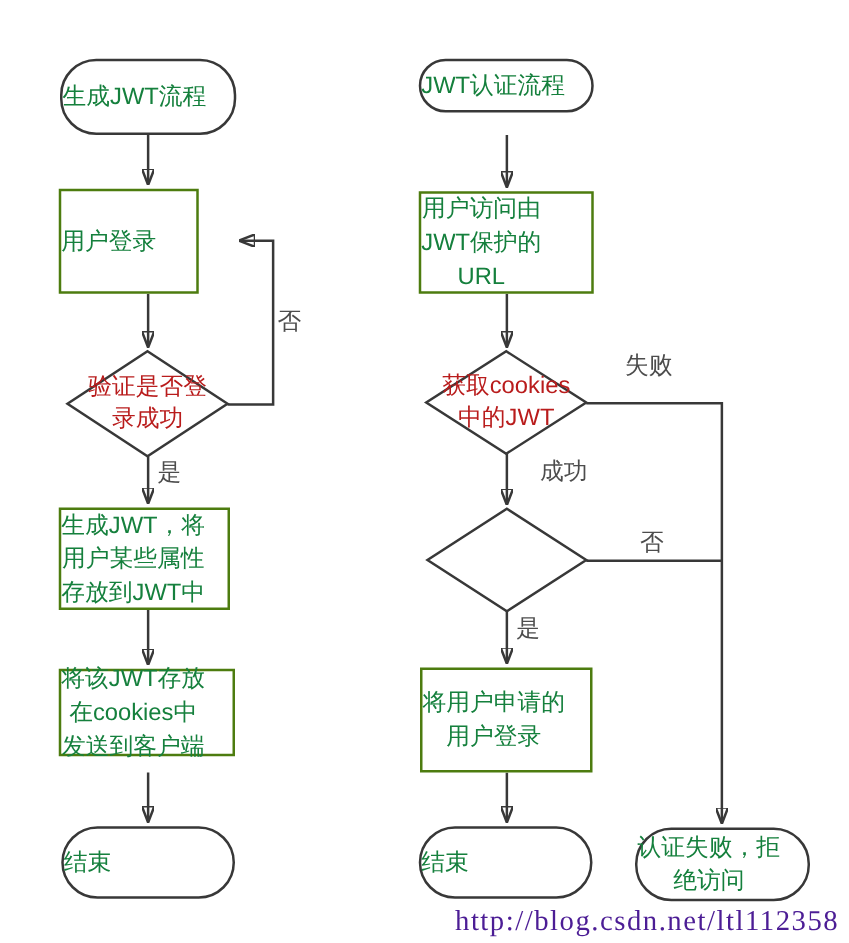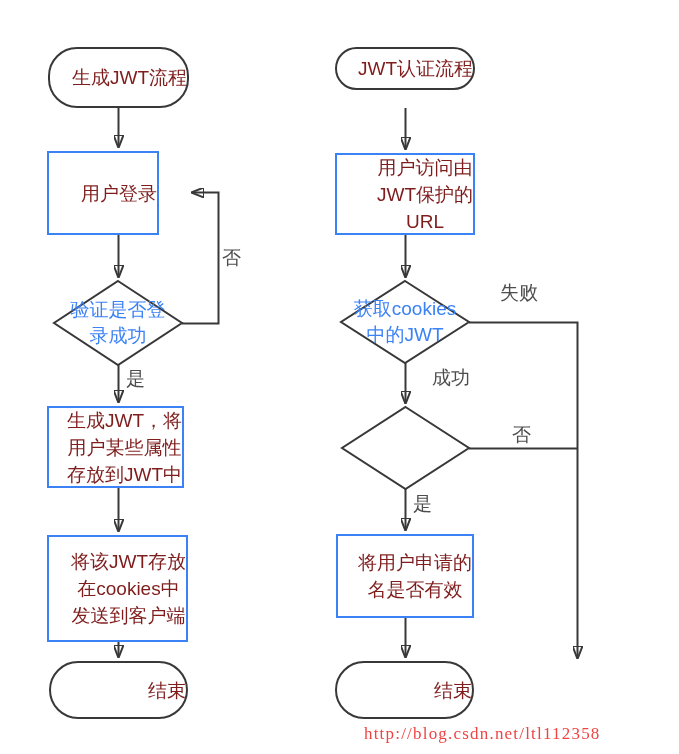--- a/index.html
+++ b/index.html
@@ -12,39 +12,39 @@
   }
   #connectors{
     position:absolute;left:0;top:0;width:679px;height:754px;
   }
   #connectors path{
     fill:none;stroke:#383838;stroke-width:2;
   }
   .node{
     position:absolute;
     box-sizing:border-box;
-    display:flex;align-items:center;justify-content:flex-end;
+    display:flex;align-items:center;justify-content:flex-start;
     text-align:center;
-    color:#7f1d1d;
+    color:#15803d;
     font-size:19px;
     line-height:27px;
     background:#ffffff;
   }
   .process{
-    border:2px solid #3b82f6;
+    border:2px solid #4d7c0f;
   }
   .terminal{
     border:2px solid #383838;
     border-radius:29px;
   }
   .diamond{
     position:absolute;
     display:flex;align-items:center;justify-content:center;
     text-align:center;
-    color:#3b82f6;
+    color:#b91c1c;
     font-size:19px;
     line-height:26px;
   }
   .diamond svg{
     position:absolute;left:0;top:0;overflow:visible;
   }
   .diamond polygon{
     fill:#ffffff;stroke:#383838;stroke-width:2;stroke-linejoin:miter;
   }
   .node-label{
@@ -57,23 +57,23 @@
     color:#4d4d4d;
     font-size:19px;
     line-height:21px;
     white-space:nowrap;
   }
   .watermark{
     position:absolute;
     left:364px;top:724px;
     width:310px;
     font-family:"Liberation Serif","DejaVu Serif",serif;
-    font-size:17px;
+    font-size:23px;
     letter-spacing:1.2px;
-    color:#ef4444;
+    color:#4c1d95;
     white-space:nowrap;
   }
 </style>
 </head>
 <body>
 
 <div id="stage">
 
   <svg id="connectors" width="679" height="754" viewBox="0 0 679 754">
     <defs>
@@ -113,21 +113,21 @@
     <span class="node-label">验证是否登
 录成功</span>
   </div>
 
   <div class="node process" style="left:47px;top:406px;width:137px;height:82px">
     <span class="node-label">生成JWT，将
 用户某些属性
 存放到JWT中</span>
   </div>
 
-  <div class="node process" style="left:47px;top:535px;width:141px;height:107px">
+  <div class="node process" style="left:47px;top:535px;width:141px;height:70px">
     <span class="node-label">将该JWT存放
 在cookies中
 发送到客户端</span>
   </div>
 
   <div class="node terminal" style="left:49px;top:661px;width:139px;height:58px">
     <span class="node-label">结束</span>
   </div>
 
   <span class="edge-label" style="left:222px;top:247px">否</span>
@@ -152,27 +152,31 @@
   </div>
 
   <div class="diamond" style="left:342px;top:407px;width:127px;height:82px">
     <svg width="127" height="82" viewBox="0 0 127 82">
       <polygon points="63.5,0 127,41 63.5,82 0,41"></polygon>
     </svg>
   </div>
 
   <div class="node process" style="left:336px;top:534px;width:138px;height:84px">
     <span class="node-label">将用户申请的
-名是否有效</span>
+用户登录</span>
   </div>
 
   <div class="node terminal" style="left:335px;top:661px;width:139px;height:58px">
     <span class="node-label">结束</span>
   </div>
 
+  <div class="node terminal" style="left:508px;top:662px;width:140px;height:59px;line-height:26px">
+    <span class="node-label">认证失败，拒
+绝访问</span>
+  </div>
 
   <span class="edge-label" style="left:500px;top:282px">失败</span>
   <span class="edge-label" style="left:432px;top:367px">成功</span>
   <span class="edge-label" style="left:512px;top:424px">否</span>
   <span class="edge-label" style="left:413px;top:493px">是</span>
 
   <div class="watermark">http://blog.csdn.net/ltl112358</div>
 
 </div>
 

